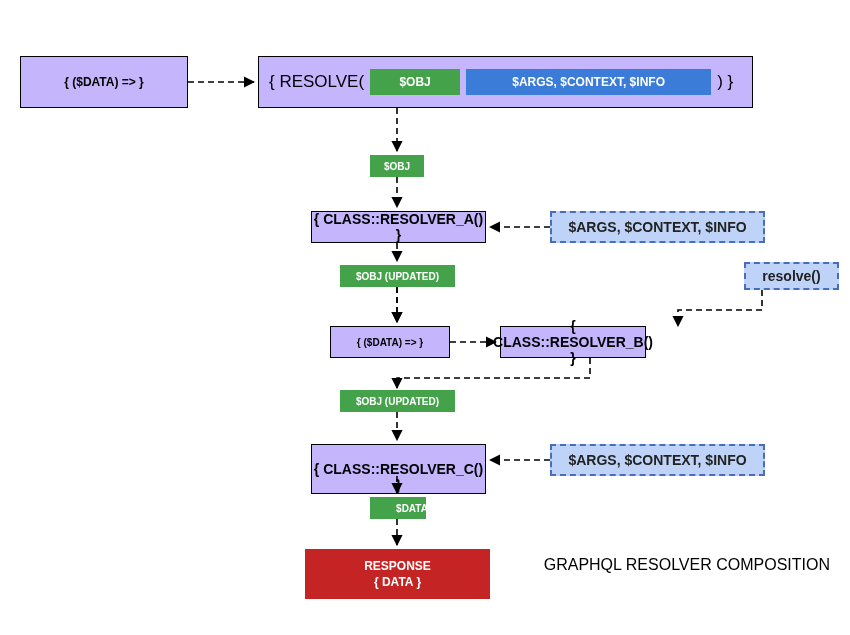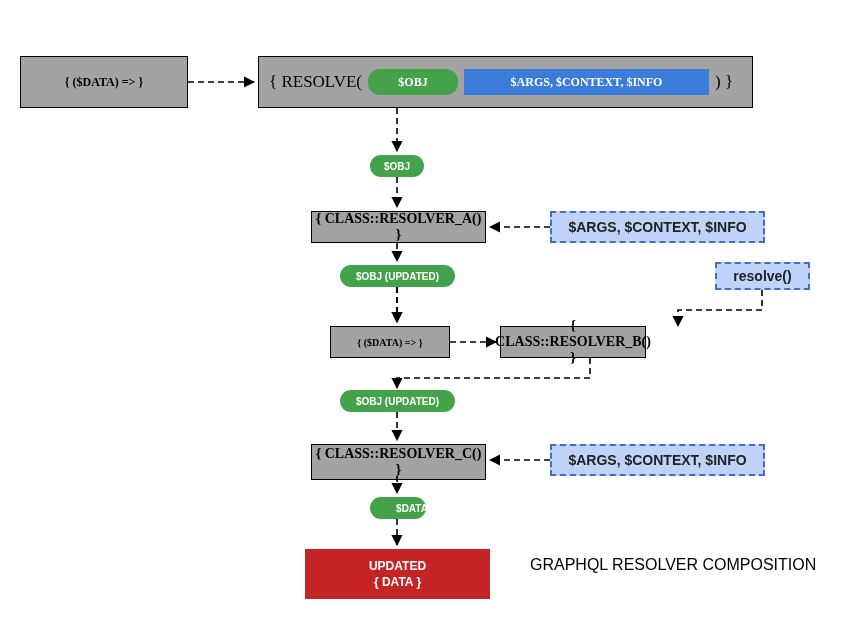--- a/index.html
+++ b/index.html
@@ -12,40 +12,40 @@
     position: relative;
   }
   .box {
     position: absolute;
     border: 1.5px solid #000;
     display: flex;
     align-items: center;
     justify-content: center;
     text-align: center;
   }
-  .yellow { background: #a3a3a3; font-family: Liberation Serif, serif; }
-  .green  { background: #44a24a; color: #fff; border-radius: 12px; }
+  .yellow { background: #c4b5fd; }
+  .green  { background: #44a24a; color: #fff; }
   .blue   { background: #3a7cd8; color: #fff; }
   .lightblue {
     background: #bed3f7;
     border: 2px dashed #486ebb;
     color: #222;
   }
   .red { background: #c52424; color: #fff; border: none; }
   .label {
     font-size: 12px;
     font-weight: bold;
   }
   .small { font-size: 14px; font-weight: bold; }
   .tiny  { font-size: 10px; font-weight: bold; }
   .title {
     position: absolute;
     font-size: 16px;
     font-weight: 500;
-    text-align: left;
+    text-align: right;
     line-height: 1.3;
   }
   svg.arrows {
     position: absolute;
     left: 0; top: 0;
     width: 850px; height: 635px;
     pointer-events: none;
   }
   .resolve-inner {
     display: flex;
@@ -111,43 +111,43 @@
 </div>
 
 <div class="box yellow" style="left:330px; top:326px; width:120px; height:32px;">
   <span class="tiny">{  ($DATA)   =&gt;  }</span>
 </div>
 
 <div class="box yellow" style="left:500px; top:326px; width:146px; height:32px;">
   <span class="small">{  CLASS::RESOLVER_B()  }</span>
 </div>
 
-<div class="box lightblue" style="left:715px; top:262px; width:95px; height:28px;">
+<div class="box lightblue" style="left:744px; top:262px; width:95px; height:28px;">
   <span class="small">resolve()</span>
 </div>
 
 <div class="box green" style="left:340px; top:390px; width:115px; height:22px; border:none;">
   <span class="tiny">$OBJ (UPDATED)</span>
 </div>
 
-<div class="box yellow" style="left:311px; top:444px; width:175px; height:36px;">
+<div class="box yellow" style="left:311px; top:444px; width:175px; height:50px;align-items:flex-end;">
   <span class="small">{  CLASS::RESOLVER_C()  }</span>
 </div>
 
 <div class="box lightblue" style="left:550px; top:444px; width:215px; height:32px;">
   <span class="small">$ARGS,  $CONTEXT,  $INFO</span>
 </div>
 
 <div class="box green" style="left:370px; top:497px; width:56px; height:22px; border:none;padding-left:28px;">
   <span class="tiny">$DATA</span>
 </div>
 
 <div class="box red" style="left:305px; top:549px; width:185px; height:50px;">
   <div class="response-inner">
-    <span>UPDATED</span>
+    <span>RESPONSE</span>
     <span>{ DATA }</span>
   </div>
 </div>
 
 <div class="title" style="left:530px; top:555px; width:300px;">
   <div>GRAPHQL RESOLVER COMPOSITION</div>
 </div>
 
 <svg class="arrows">
   <defs>

